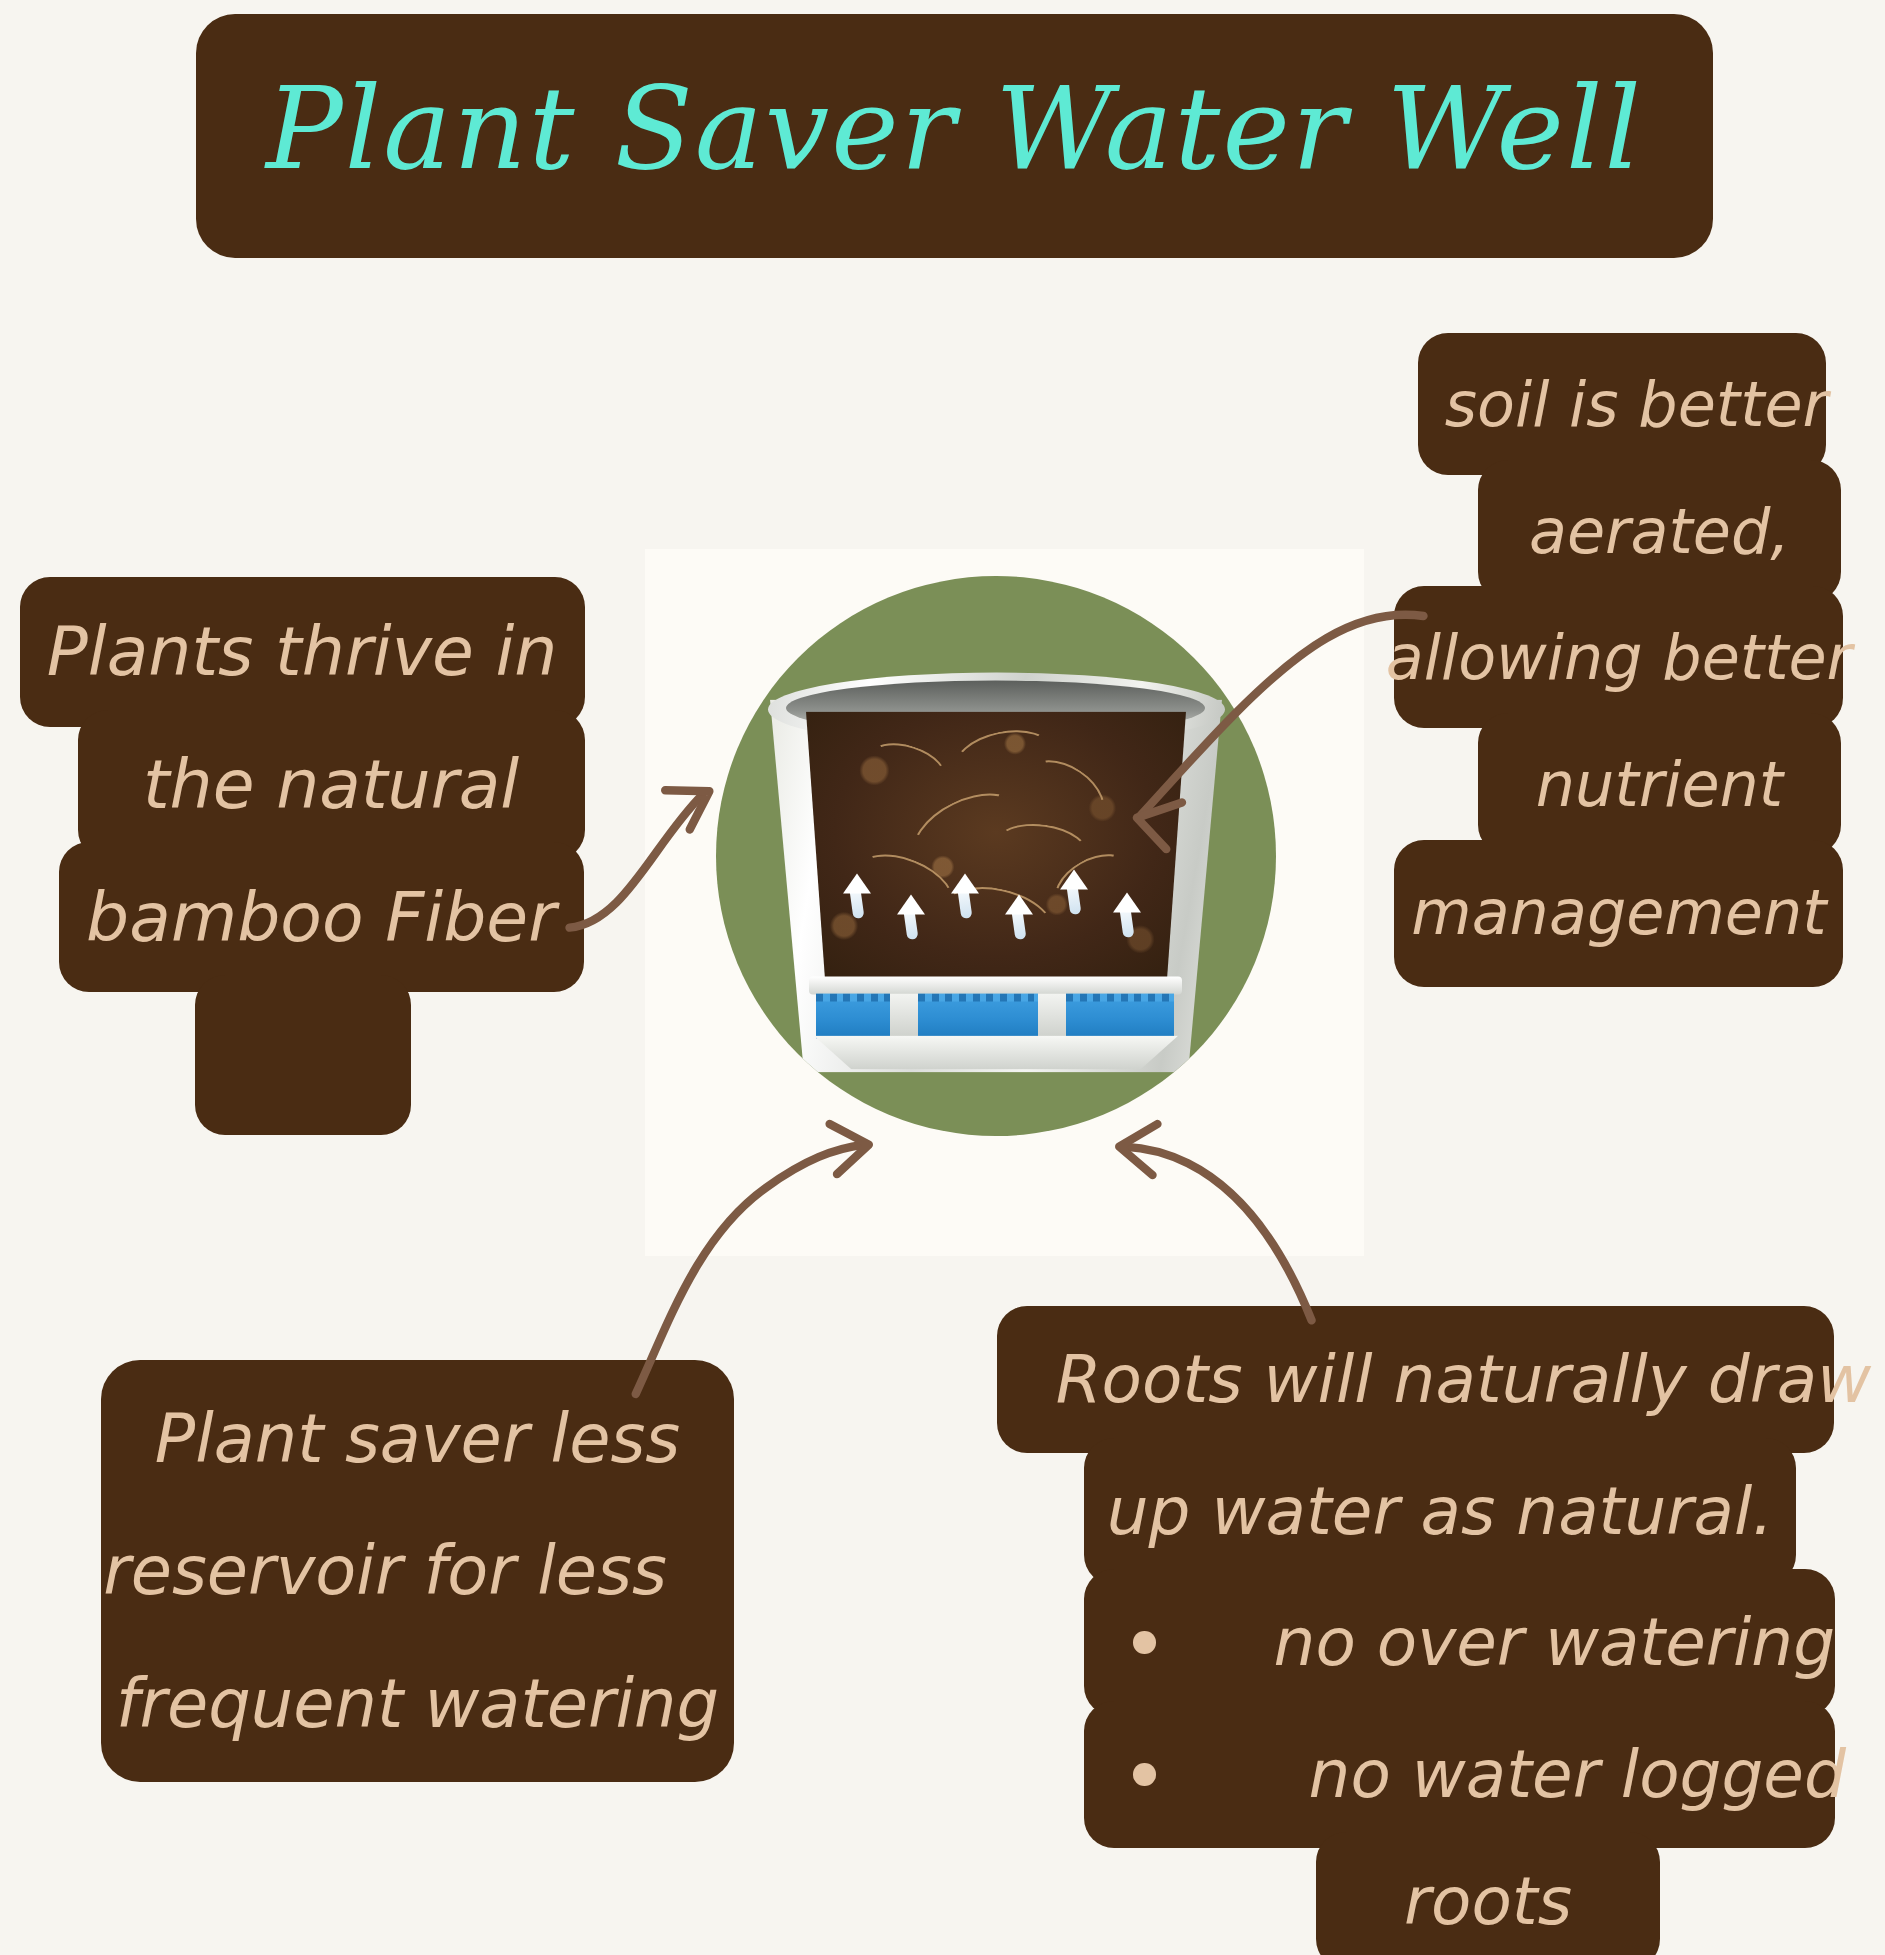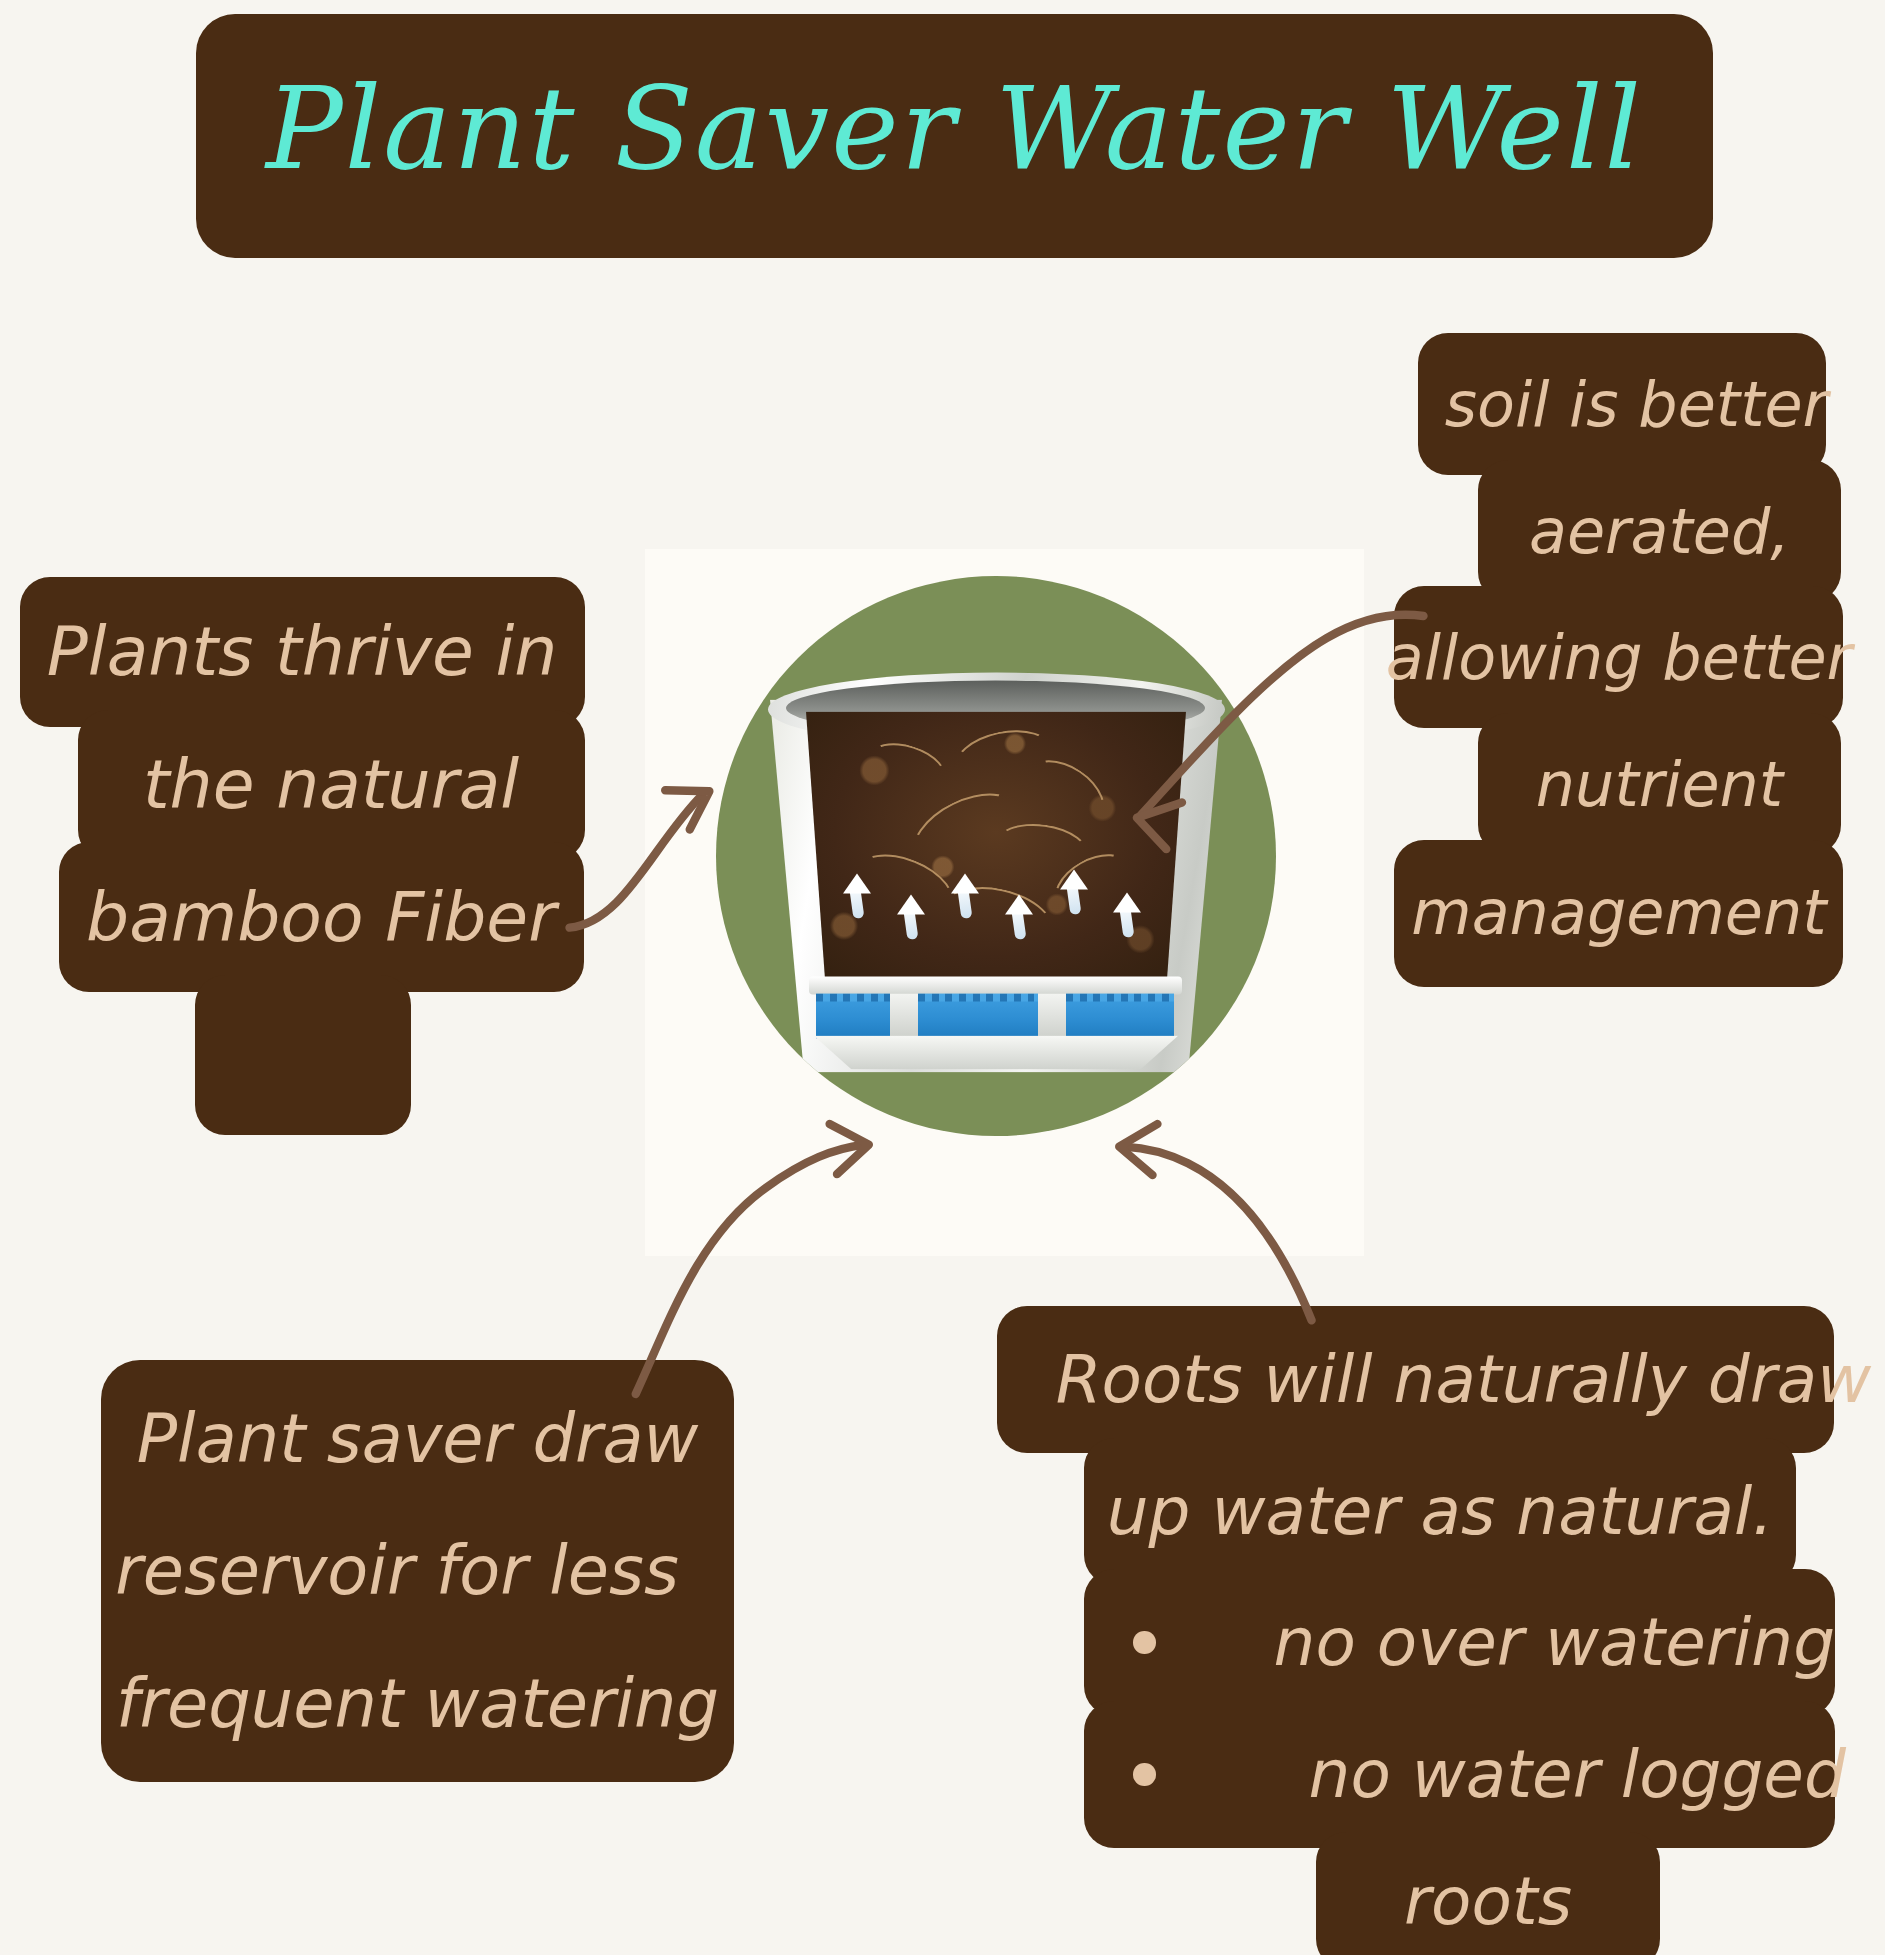--- a/index.html
+++ b/index.html
@@ -200,22 +200,22 @@
     <div class="line lc" style="left:3.9px;   top:1px;    width:437px; height:140px; font-size:62px;">soil is better</div>
     <div class="line lc" style="left:64px; top:128px;  width:363px; height:140px; font-size:62px;">aerated,</div>
     <div class="line lc" style="left:-19.6px; top:254px;  width:449px; height:140px; font-size:62px;">allowing better</div>
     <div class="line lc" style="left:64px; top:381px;  width:363px; height:140px; font-size:62px;">nutrient</div>
     <div class="line lc" style="left:-19.6px; top:508px; width:449px; height:142px; font-size:62px;">management</div>
   </div>
 
   <div class="blob" id="co-left-bottom" style="left:101px;top:1360px;width:633px;height:432px;">
     <div class="seg" style="left:0px;top:0px;width:633px;height:422px;border-radius:39px;"></div>
 
-    <div class="line lc" style="left:0px; top:19.6px;  width:633px; height:118px; font-size:67px;">Plant saver draw</div>
-    <div class="line lc" style="left:12px; top:152px; width:568px; height:118px; font-size:67px;text-align:center;">reservoir for less</div>
+    <div class="line lc" style="left:0px; top:19.6px;  width:633px; height:118px; font-size:67px;">Plant saver less</div>
+    <div class="line lc" style="left:0px; top:152px; width:568px; height:118px; font-size:67px;text-align:center;">reservoir for less</div>
     <div class="line lc" style="left:0px; top:285px; width:633px; height:118px; font-size:67px;">frequent watering</div>
   </div>
 
   <div class="blob" id="co-right-bottom" style="left:997px;top:1306px;width:889px;height:649px;">
     <div class="seg" style="left:0px;   top:0px;   width:837px; height:147px;"></div>
     <div class="seg" style="left:87px; top:132px; width:712px; height:147px;"></div>
     <div class="seg" style="left:87px; top:263px; width:751px; height:147px;"></div>
     <div class="seg" style="left:87px; top:395px; width:751px; height:147px;"></div>
     <div class="seg" style="left:319px; top:526px;width:344px;  height:137px;"></div>
 

